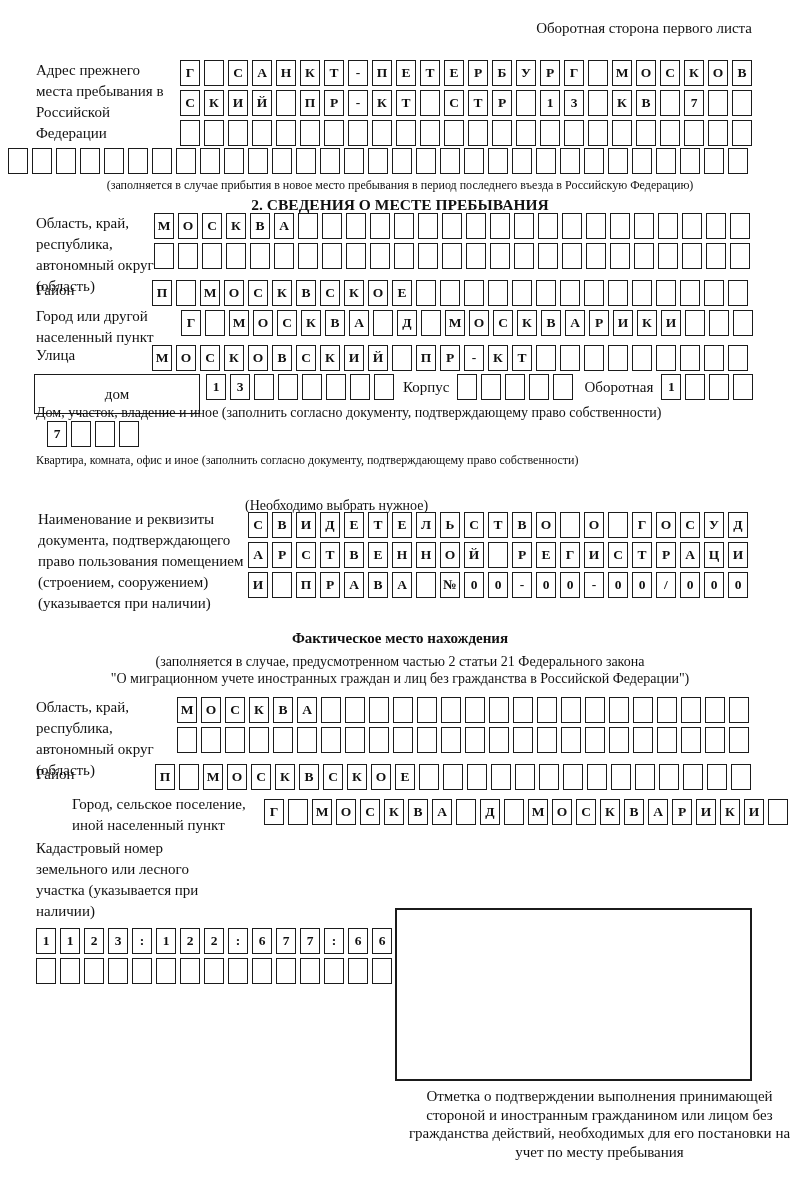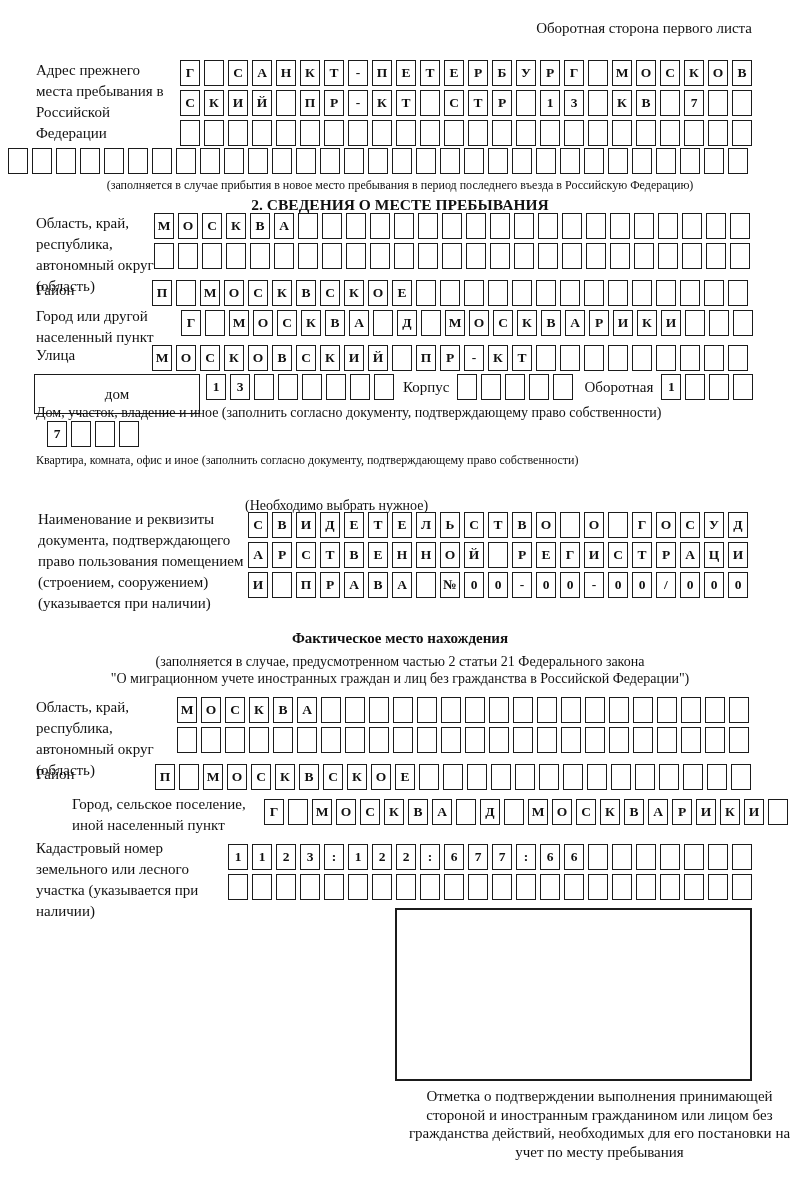--- a/index.html
+++ b/index.html
@@ -543,21 +543,21 @@
         <span class="cell">В</span>
         <span class="cell">А</span>
         <span class="cell">Р</span>
         <span class="cell">И</span>
         <span class="cell">К</span>
         <span class="cell">И</span>
         <span class="cell"></span>
       </div>
   </div>
 
-  <div class="abs hrow" style="top:838px; left:36px;">
+  <div class="abs hrow" style="top:838px; left:36px;flex-direction:column;">
     <div class="flabel" style="width:192px;">Кадастровый номер земельного или лесного участка (указывается при наличии)</div>
     <div class="rowscol" style="margin-top:6px;">
       <div class="cellrow">
           <span class="cell">1</span>
           <span class="cell">1</span>
           <span class="cell">2</span>
           <span class="cell">3</span>
           <span class="cell">:</span>
           <span class="cell">1</span>
           <span class="cell">2</span>

